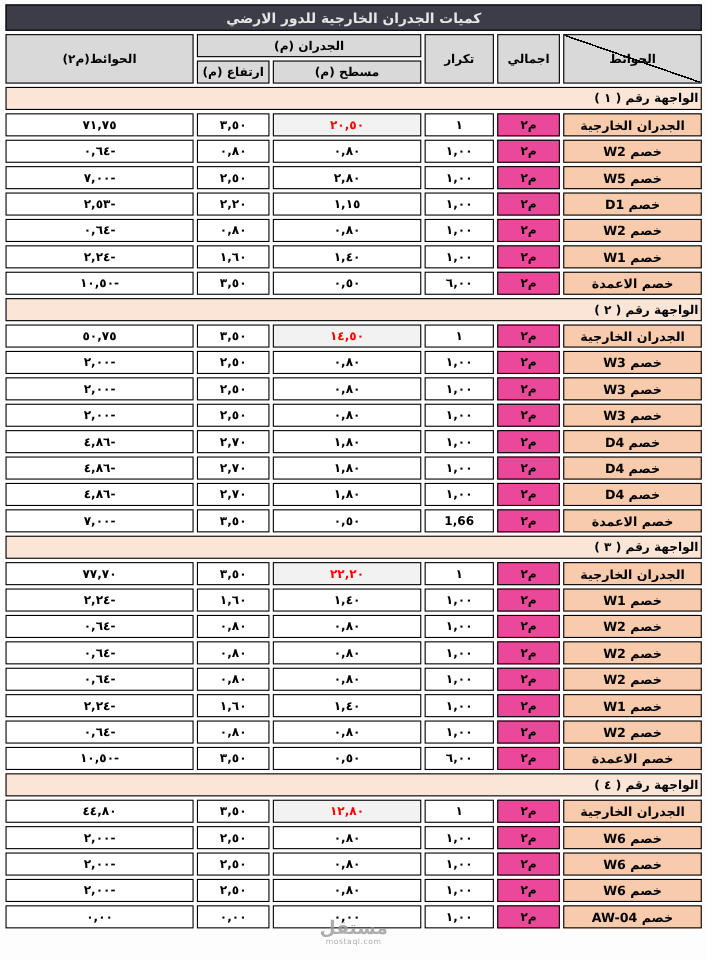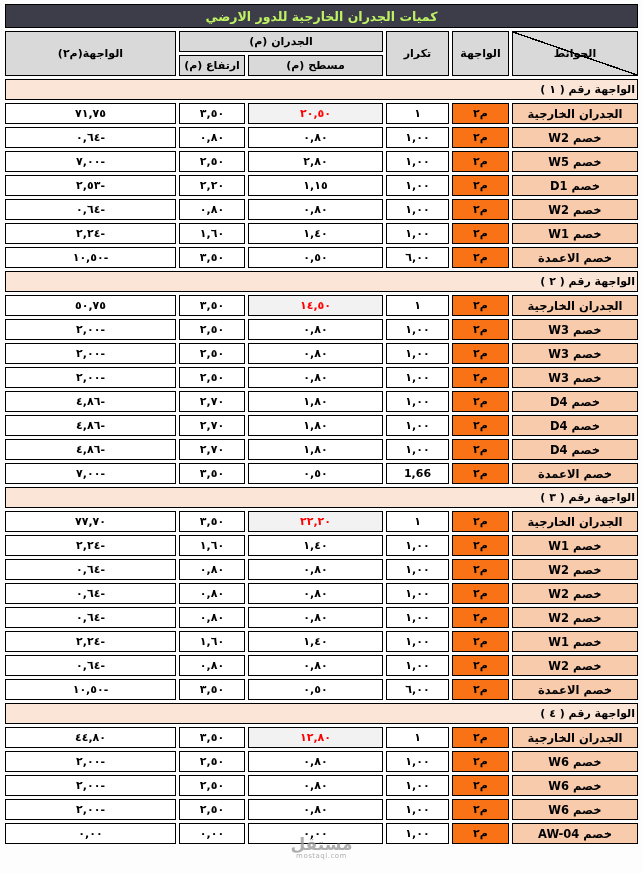--- a/index.html
+++ b/index.html
@@ -31,21 +31,21 @@
     font-size:11px;
     color:#000;
     background:#fff;
     height:21px;
     padding:0 2px;
     overflow:hidden;
     white-space:nowrap;
   }
   th.title-cell{
     background:#3d3d49;
-    color:#bef264;
+    color:#e5e5e5;
     font-size:12.5px;
     height:24px;
     letter-spacing:.2px;
   }
   th.hdr{ background:#d9d9d9; }
   th.hdr-walls{
     background:
       linear-gradient(to top right,
         transparent calc(50% - .7px),
         #000 calc(50% - .7px),
@@ -57,21 +57,21 @@
     background:#fbe5d6;
     font-size:11px;
     text-align:right;
   }
   td.wall{
     background:#f8cbad;
     font-size:11.5px;
     text-align:center;
   }
   td.unit{
-    background:#f97316;
+    background:#ec4899;
   }
   td.num{
     direction:ltr;
   }
   td.red{ color:#ff0000; }
   td.area-hl{ background:#f2f2f2; }
   .watermark{
     position:absolute;
     left:50%;
     bottom:12px;
@@ -106,24 +106,24 @@
       <col style="width:135px">
       <col style="width:66px">
       <col style="width:171px">
     </colgroup>
     <thead>
       <tr>
         <th class="title-cell" colspan="6">كميات الجدران الخارجية للدور الارضي</th>
       </tr>
       <tr>
         <th class="hdr hdr-walls" rowspan="2">الحوائط</th>
-        <th class="hdr" rowspan="2">الواجهة</th>
+        <th class="hdr" rowspan="2">اجمالي</th>
         <th class="hdr" rowspan="2">تكرار</th>
         <th class="hdr" colspan="2">الجدران (م)</th>
-        <th class="hdr" rowspan="2">الواجهة(م٢)</th>
+        <th class="hdr" rowspan="2">الحوائط(م٢)</th>
       </tr>
       <tr>
         <th class="hdr">مسطح (م)</th>
         <th class="hdr">ارتفاع (م)</th>
       </tr>
     </thead>
     <tbody>
         <tr>
           <td colspan="6" class="section-cell">الواجهة رقم ( ١ )</td>
         </tr>

